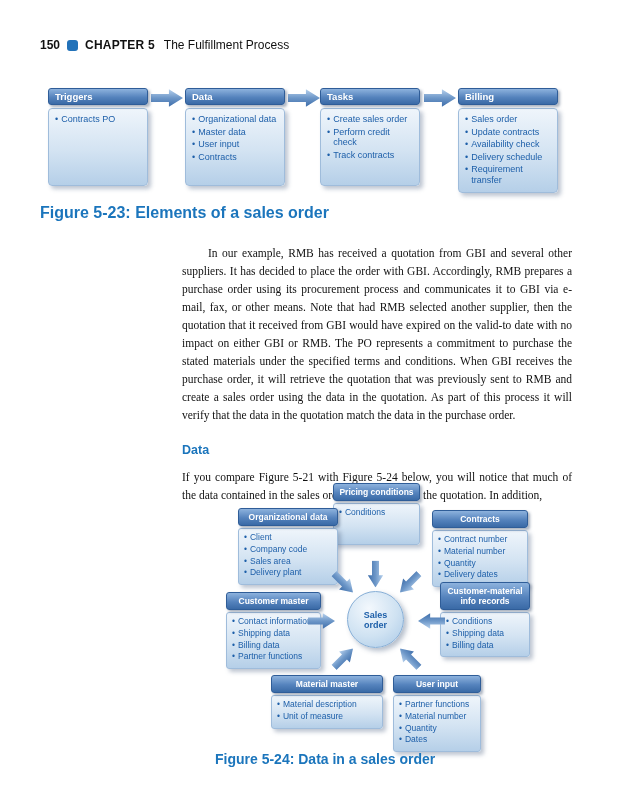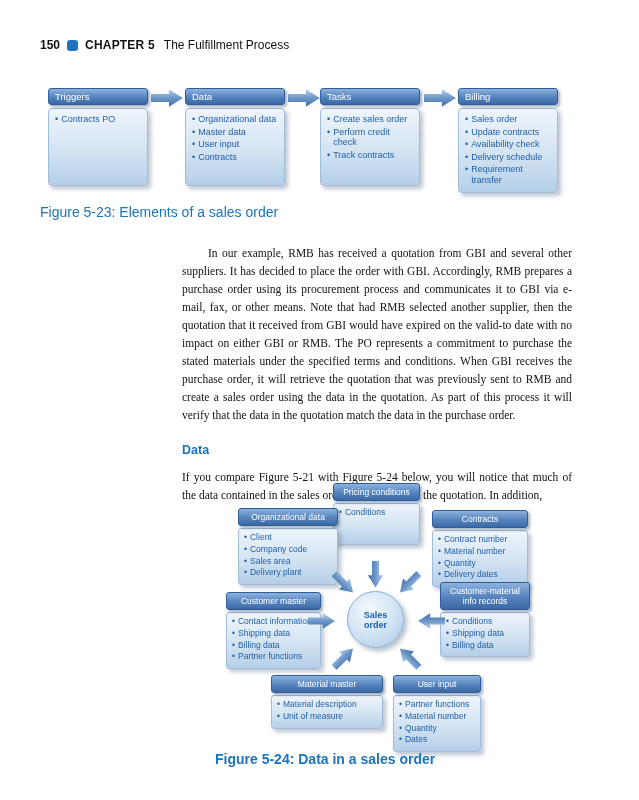--- a/index.html
+++ b/index.html
@@ -12,21 +12,21 @@
   
   .page-header { position:absolute; left:40px; top:38px; display:flex; align-items:center; gap:7px; font-size:12px; color:#111; }
   .page-num { font-weight:bold; }
   .chapter-bullet { width:11px; height:11px; background:#2272b9; border-radius:3px; display:inline-block; }
   .chapter { font-weight:bold; letter-spacing:.2px; }
   .chapter-title { margin-left:2px; }
 
   
   .head-bar {
     background:linear-gradient(180deg,#8db2dd 0%, #5583bd 55%, #3a6aa6 100%);
-    border:1px solid #2f5d98; border-radius:3px; color:#fff; font-weight:normal;
+    border:1px solid #2f5d98; border-radius:3px; color:#fff; font-weight:bold;
     box-shadow:2px 2px 3px rgba(60,80,110,.45); position:relative; z-index:2;
   }
   .body-box {
     background:linear-gradient(180deg,#eff5fb 0%, #d3e3f2 55%, #b5cfe8 100%);
     border:1px solid #9fbcdb; border-radius:4px;
     box-shadow:3px 3px 4px rgba(90,110,140,.4); list-style:none;
   }
   .body-box li { display:flex; gap:3px; color:#1d5fa9; }
   .bullet { color:#1d5fa9; }
 
@@ -36,21 +36,21 @@
   .c0{left:48px} .c1{left:185px} .c2{left:320px} .c3{left:458px}
   .flow-col .head-bar { height:17px; font-size:9.5px; line-height:15px; padding:0 6px; }
   .flow-col .body-box { margin-top:3px; min-height:78px; padding:5px 4px 5px 6px; }
   .flow-col li { font-size:9px; line-height:10.5px; margin-bottom:2px; }
   .flow-arrow {
     position:absolute; top:3px; width:32px; height:18px;
     background:linear-gradient(180deg,#b8d2ee 0%, #6d97c8 50%, #3c6ca9 100%);
     clip-path:polygon(0 28%,56% 28%,56% 2%,100% 50%,56% 98%,56% 72%,0 72%);
   }
   .fa0{left:151px} .fa1{left:288px} .fa2{left:424px}
-  .fig23-caption { position:absolute; left:40px; top:118px; font-size:14px; font-weight:normal; color:#1b75bc; }
+  .fig23-caption { position:absolute; left:40px; top:118px; font-size:16px; font-weight:bold; color:#1b75bc; }
 
   
   .bodytext {
     position:absolute; left:182px; top:231px; width:390px;
     font-family:"Liberation Serif", serif; font-size:11.5px; line-height:18px;
     color:#111; text-align:justify;margin-top:13px;
   }
   .para-indent { text-indent:26px; }
   .bodytext h3 { font-family:"Liberation Sans", sans-serif; color:#1b75bc; font-size:12.5px; margin:17px 0 9px; }
 

